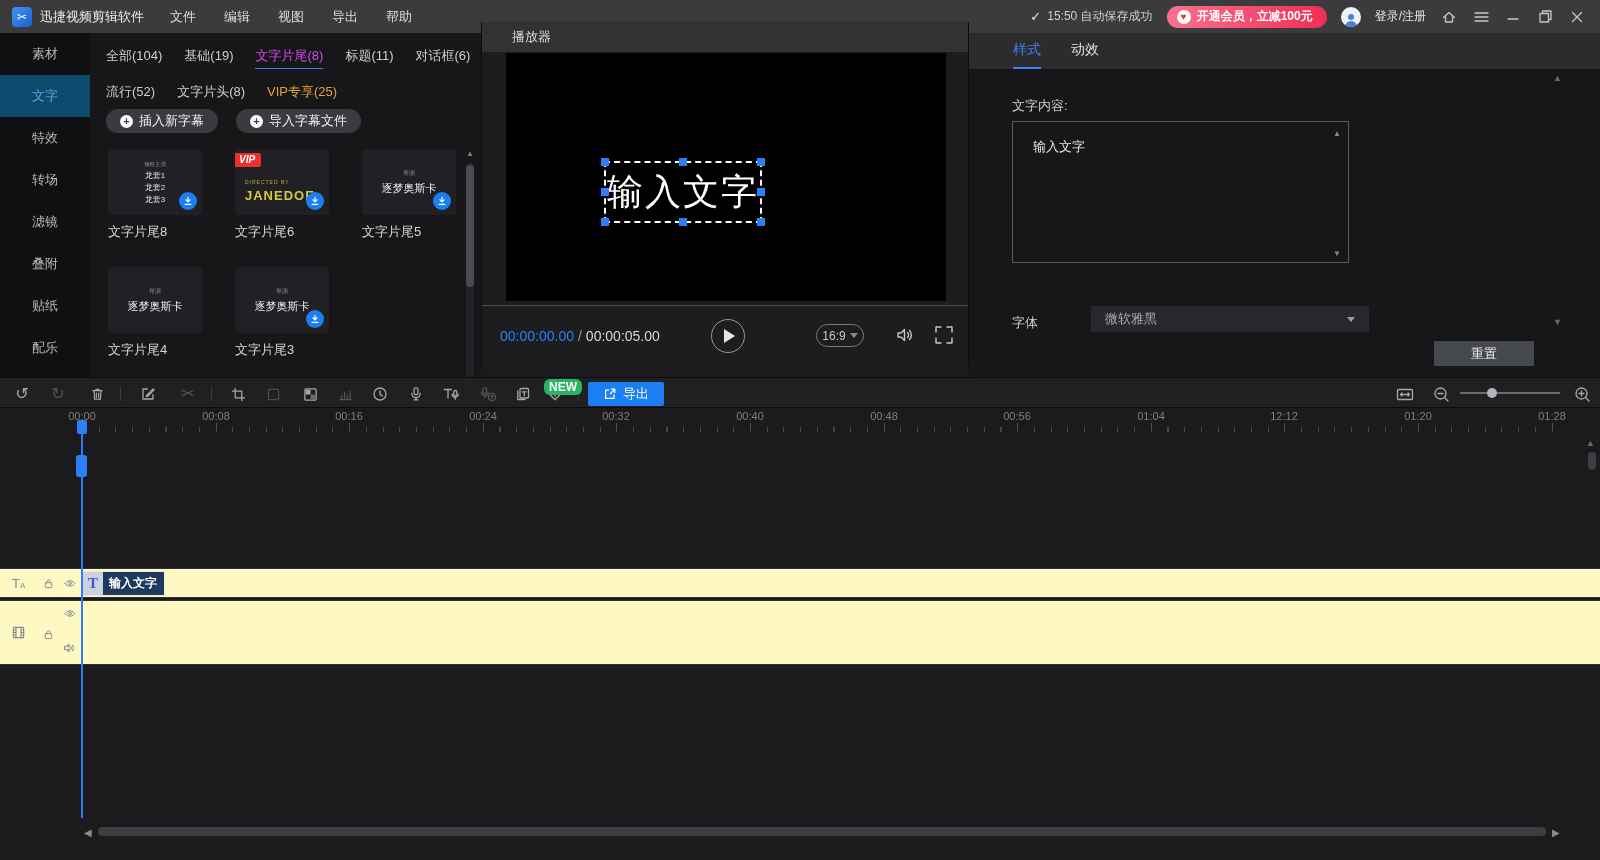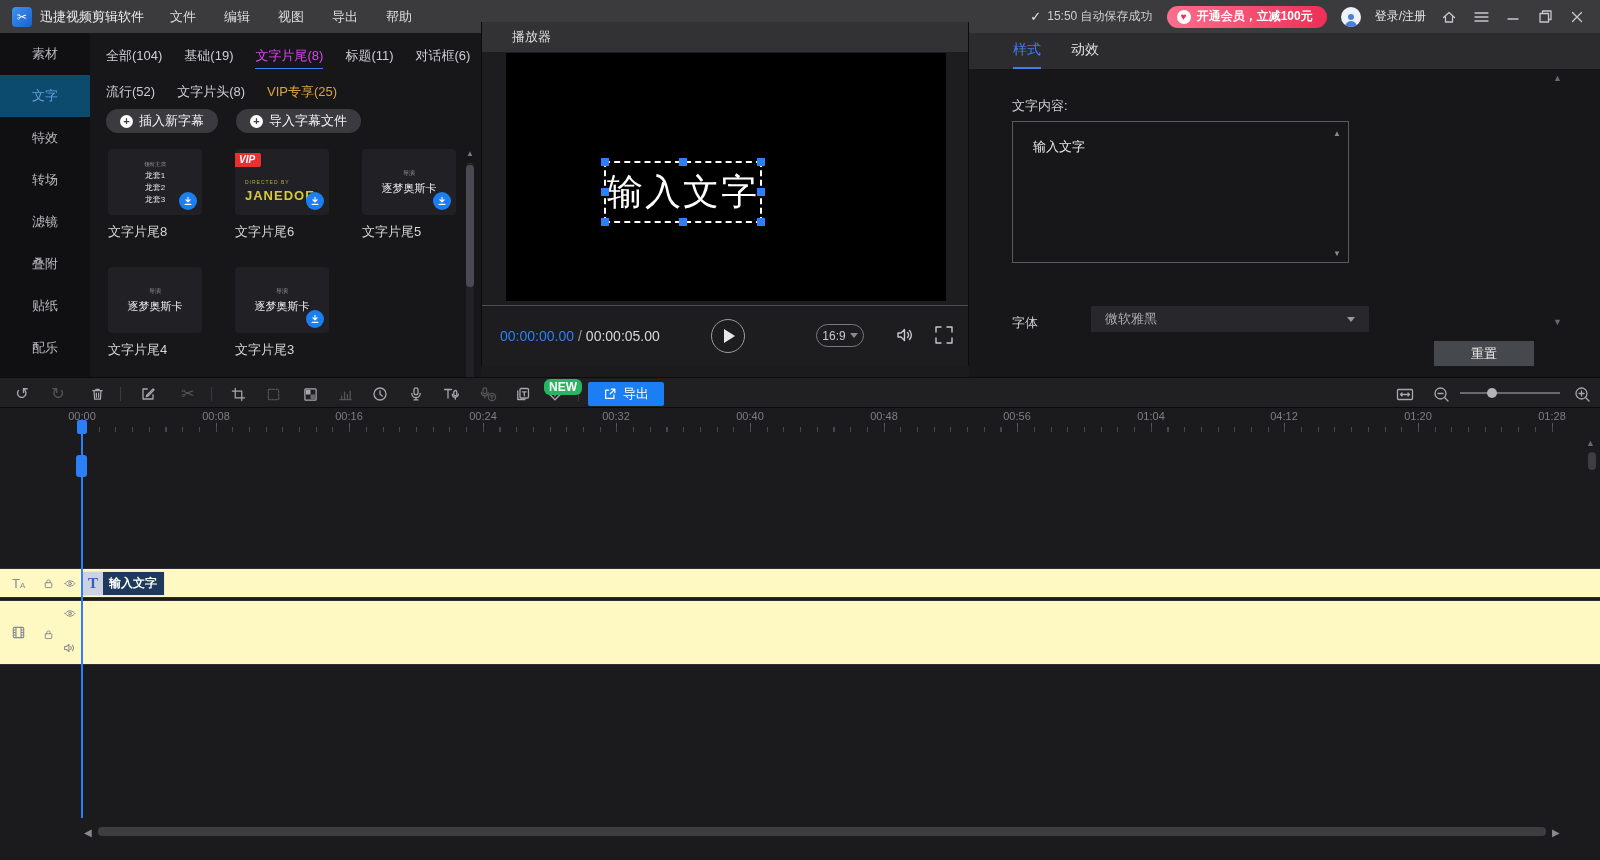--- a/index.html
+++ b/index.html
@@ -511,21 +511,21 @@
     <div class="ruler">
       <span class="ruler-label" style="left:57px;">00:00</span>
       <span class="ruler-label" style="left:191px;">00:08</span>
       <span class="ruler-label" style="left:324px;">00:16</span>
       <span class="ruler-label" style="left:458px;">00:24</span>
       <span class="ruler-label" style="left:591px;">00:32</span>
       <span class="ruler-label" style="left:725px;">00:40</span>
       <span class="ruler-label" style="left:859px;">00:48</span>
       <span class="ruler-label" style="left:992px;">00:56</span>
       <span class="ruler-label" style="left:1126px;">01:04</span>
-      <span class="ruler-label" style="left:1259px;">04:12</span>
+      <span class="ruler-label" style="left:1259px;">12:12</span>
       <span class="ruler-label" style="left:1393px;">01:20</span>
       <span class="ruler-label" style="left:1527px;">01:28</span>
       <div class="ticks-major"></div>
       <div class="ticks-minor"></div>
     </div>
 
     <div class="playhead-line"></div>
     <div class="playhead-cap"></div>
     <div class="tl-marker"></div>
 

